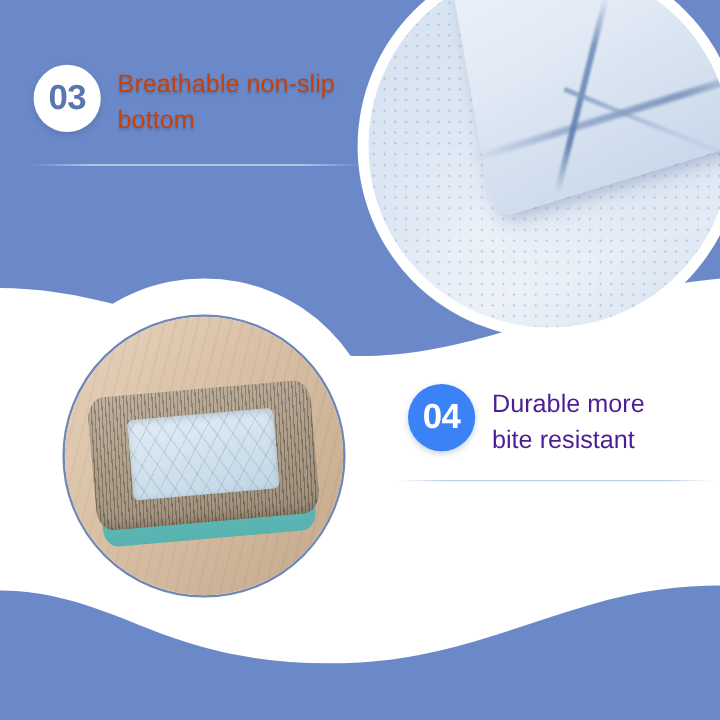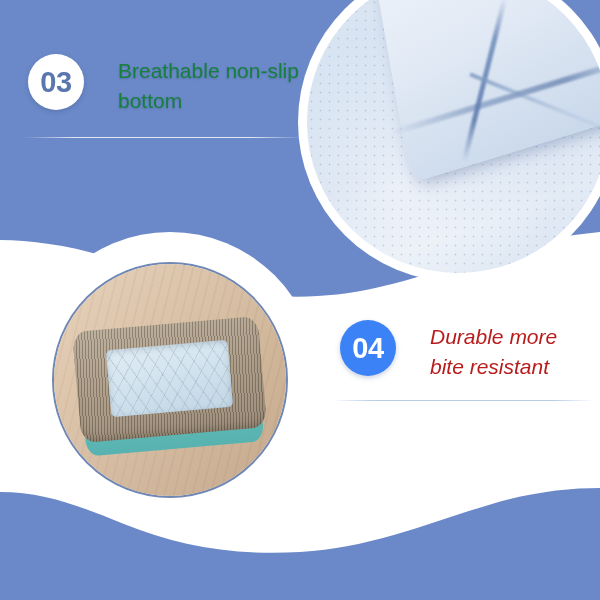--- a/index.html
+++ b/index.html
@@ -204,21 +204,20 @@
     height: 22%;
     background: radial-gradient(ellipse at 50% 40%, rgba(95,70,48,0.40) 0%, rgba(95,70,48,0) 72%);
     filter: blur(3px);
   }
 
   
   .feature {
     position: absolute;
     display: flex;
     align-items: flex-start;
-    gap: 20px;
   }
   .badge {
     flex: 0 0 auto;
     width: 56px;
     height: 56px;
     border-radius: 50%;
     display: flex;
     align-items: center;
     justify-content: center;
     font-weight: bold;
@@ -238,23 +237,23 @@
   }
   .feature-text {
     margin-left: 14px;
     font-size: 21px;
     line-height: 1.42;
     font-weight: 500;
     padding-top: 2px;
     white-space: pre-line;
   }
   #feature-03 { left: 28px; top: 54px; width: 300px; }
-  #text-03 { color: #15803d; text-shadow: 0 1px 2px rgba(45,65,110,0.35); }
+  #text-03 { color: #c2410c; text-shadow: 0 1px 2px rgba(45,65,110,0.35); }
   #feature-04 { left: 340px; top: 320px; width: 250px; }
-  #text-04 { color: #b91c1c; font-style: italic; }
+  #text-04 { color: #4c1d95; }
 
   .divider {
     position: absolute;
     height: 1px;
   }
   #divider-03 {
     left: 24px;
     top: 137px;
     width: 278px;
     background: linear-gradient(90deg, rgba(255,255,255,0) 0%, rgba(255,255,255,0.80) 18%, rgba(255,255,255,0.80) 82%, rgba(255,255,255,0) 100%);

